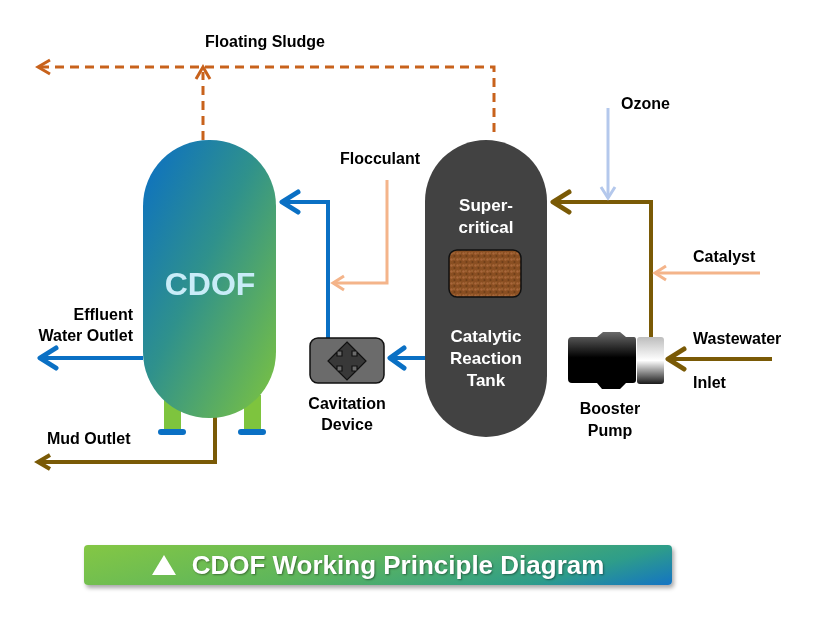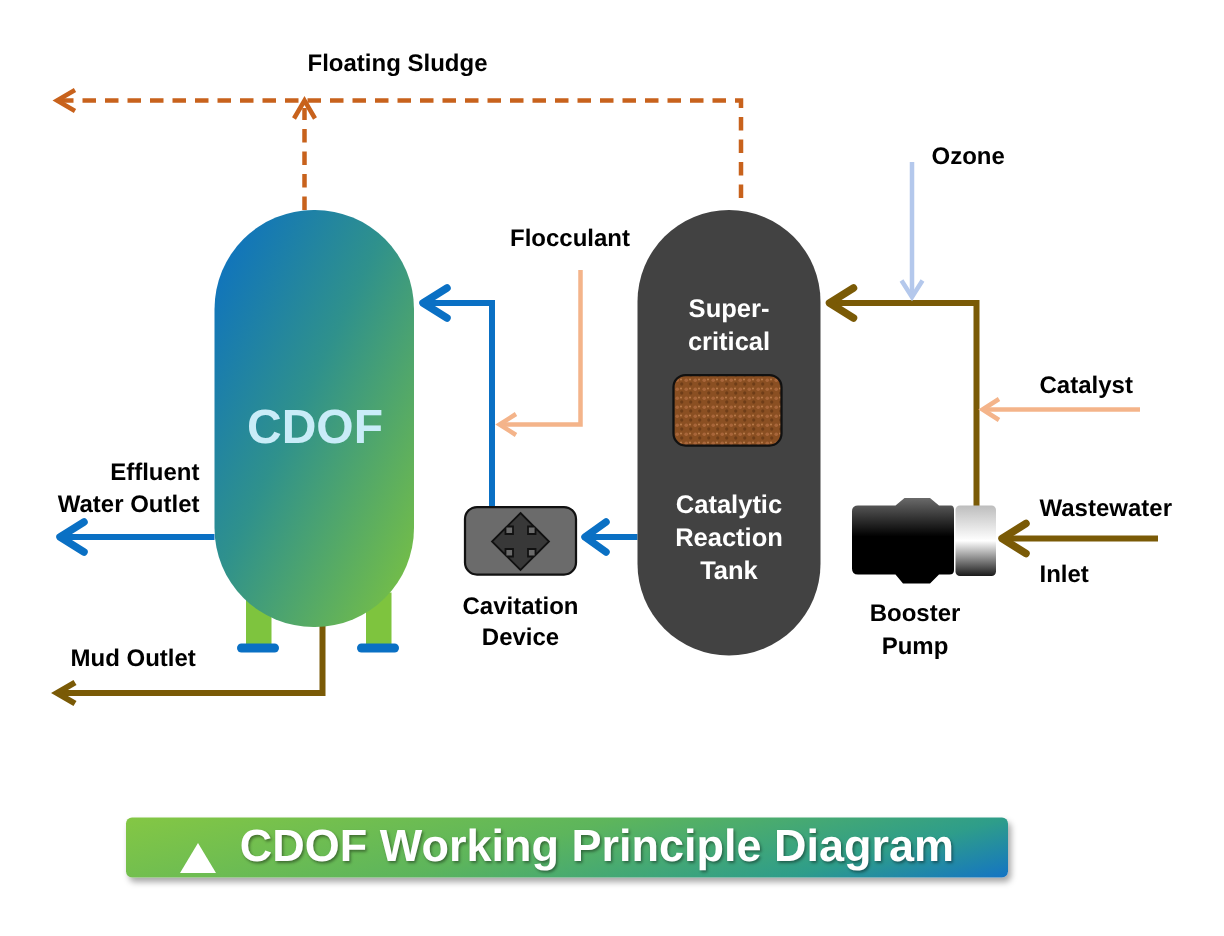--- a/index.html
+++ b/index.html
@@ -9,23 +9,23 @@
   .tank-lbl { font-family: "Liberation Sans", sans-serif; font-weight: bold; font-size: 17px; fill: #ffffff; }
   .cdof-lbl { font-family: "Liberation Sans", sans-serif; font-weight: bold; font-size: 32px; fill: #c9ecf8; }
   .banner {
     position: absolute; left: 84px; top: 545px; width: 588px; height: 40px;
     border-radius: 4px;
     background: linear-gradient(165deg, #84c744 0%, #5db55c 45%, #2e9d8a 80%, #1474c4 100%);
     box-shadow: 2px 3px 4px rgba(0,0,0,0.35);
     display: flex; align-items: center; justify-content: center;
   }
   .banner-title {
-    color: #ffffff; font-family: "Liberation Sans", sans-serif; font-weight: bold; font-size: 30px;
+    color: #ffffff; font-family: "Liberation Sans", sans-serif; font-weight: bold; font-size: 26px;
     text-shadow: 1px 1px 2px rgba(0,0,0,0.4);
-    display: flex; align-items: flex-end;
+    display: flex; align-items: center;
   }
   .banner-icon { display: inline-block; width: 0; height: 0; border-left: 12px solid transparent; border-right: 12px solid transparent; border-bottom: 20px solid #ffffff; margin-right: 16px; }
 </style>
 </head>
 <body>
 
 <svg id="diagram" width="816" height="624" viewBox="0 0 816 624">
   <defs>
     <linearGradient id="cdofGrad" x1="0" y1="0" x2="1" y2="1">
       <stop offset="0%" stop-color="#0a6ec6"></stop>

